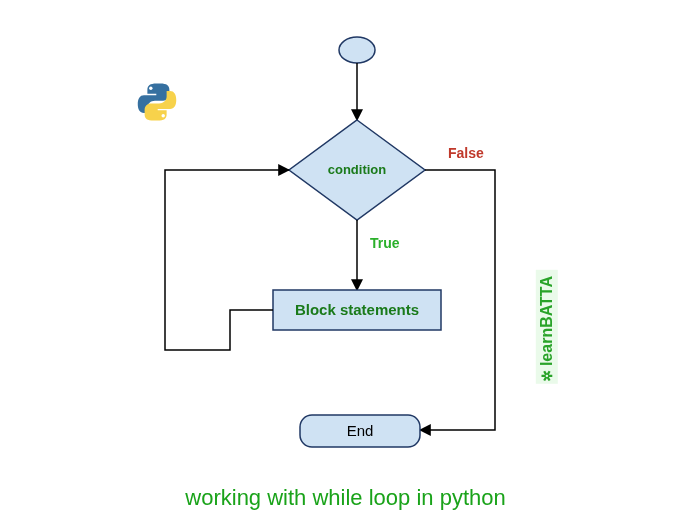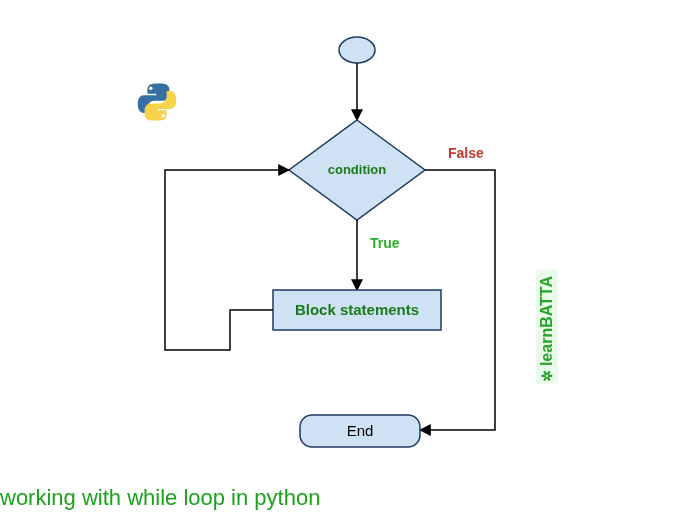--- a/index.html
+++ b/index.html
@@ -10,21 +10,21 @@
     background: #ffffff;
     font-family: Arial, Helvetica, sans-serif;
     position: relative;
     overflow: hidden;
   }
   .caption {
     position: absolute;
     left: 0;
     right: 0;
     bottom: 18px;
-    text-align: left;
+    text-align: center;
     color: #1aa31a;
     font-size: 22px;
     font-weight: 500;
   }
   .watermark {
     position: absolute;
     right: 155px;
     top: 270px;
     transform-origin: right top;
     transform: rotate(-90deg);

